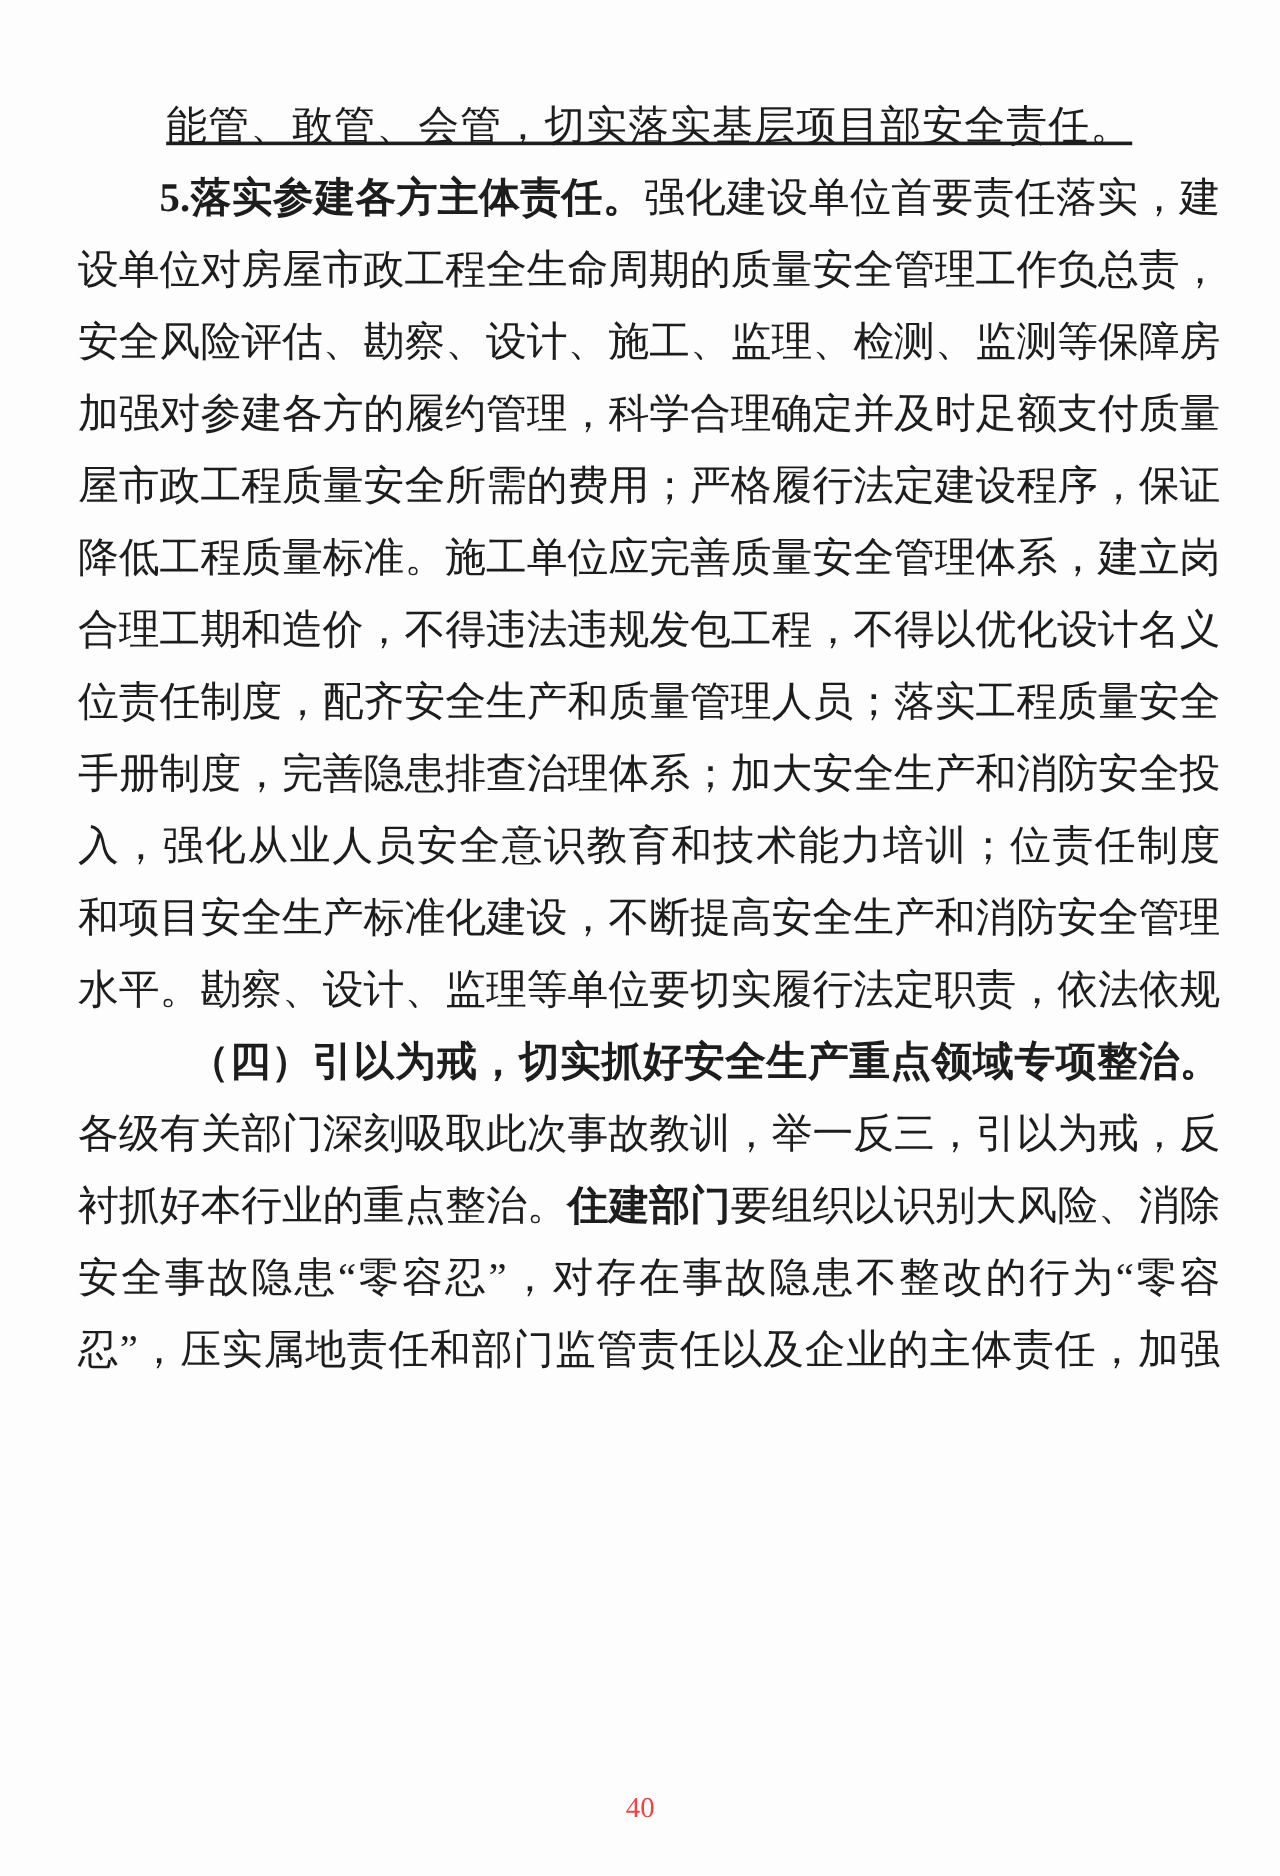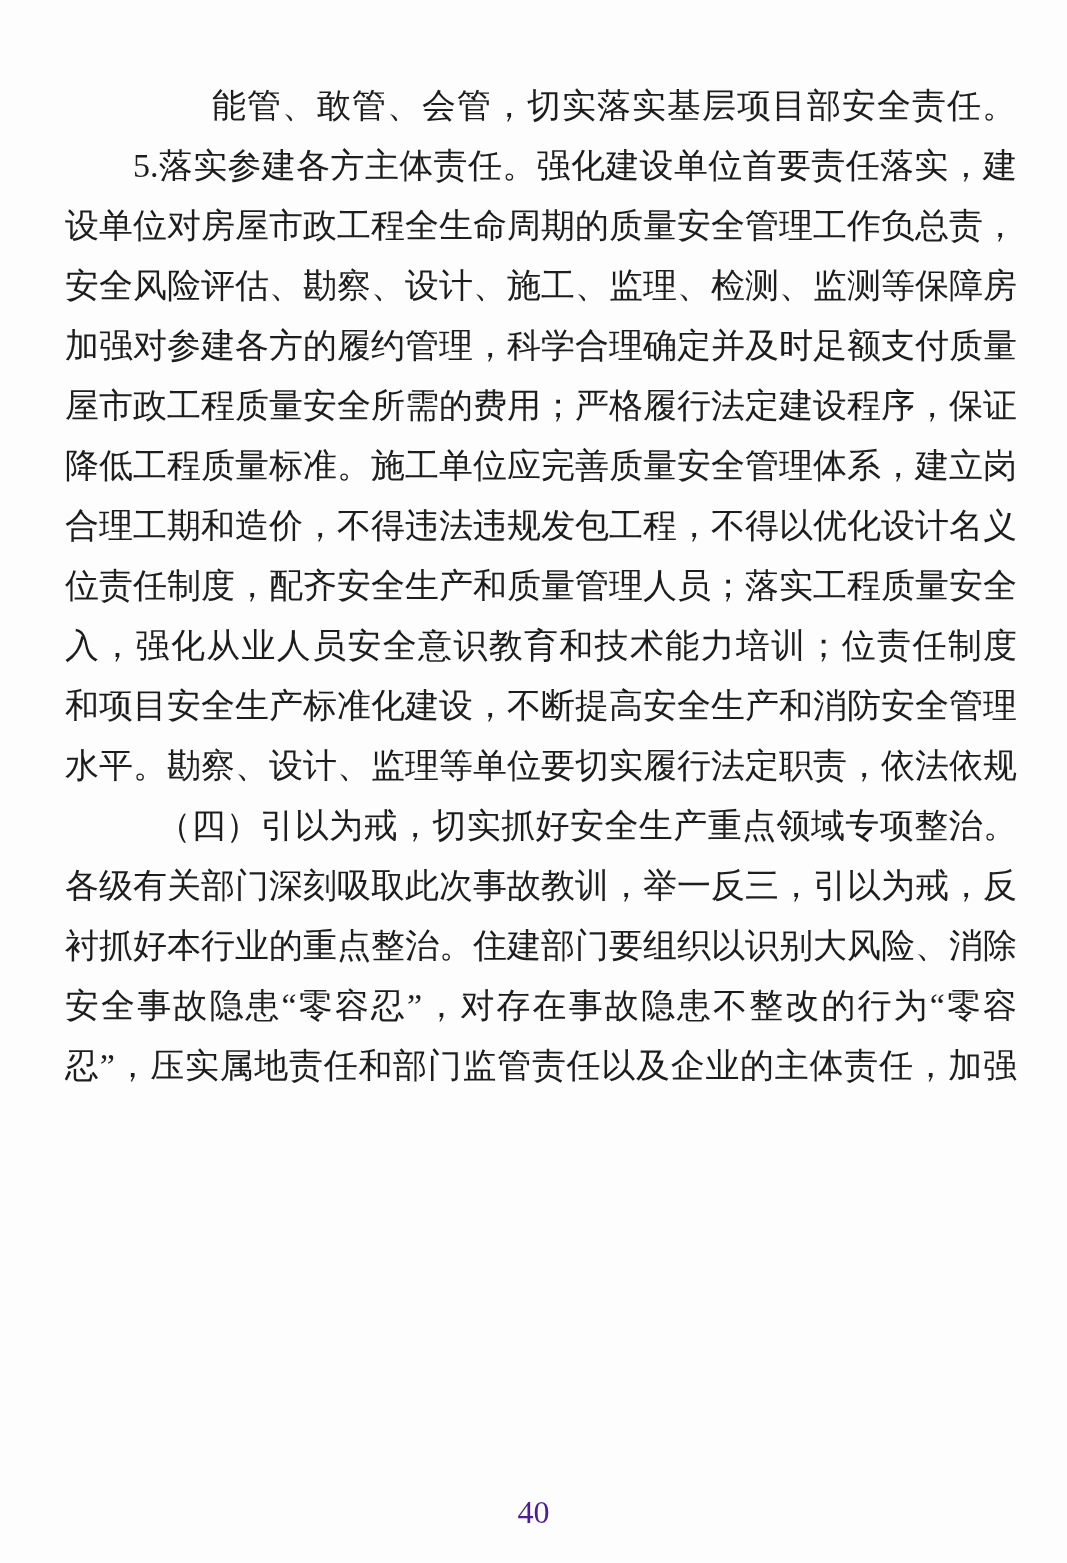--- a/index.html
+++ b/index.html
@@ -21,47 +21,49 @@
     line-height:60px;
     font-size:34px;
     white-space:normal;
   }
   .line.justify{
     text-align:justify;
     text-align-last:justify;
     text-justify:inter-character;
   }
   .line.plain{
-    text-align:right;
+    text-align:center;
     letter-spacing:1px;
+    text-decoration:underline;
   }
-  .seg-bold{font-weight:400;margin-top:20px;}
+  .seg-bold{font-weight:700;margin-top:20px;}
   .page-number{
     position:absolute;
     left:0;top:1494px;
     width:100%;
     text-align:center;
-    font-size:32px;
-    color:#4c1d95;
+    font-size:24px;
+    color:#ef4444;
   }
 </style>
 </head>
 <body>
 
 <div class="page">
   <div class="textblock">
       <div class="line plain"><span class="seg-normal">能管、敢管、会管，切实落实基层项目部安全责任。</span></div>
       <div class="line justify" style="padding-left: 68px;"><span class="seg-bold">5.落实参建各方主体责任。</span><span class="seg-normal">强化建设单位首要责任落实，建</span></div>
       <div class="line justify"><span class="seg-normal">设单位对房屋市政工程全生命周期的质量安全管理工作负总责，</span></div>
       <div class="line justify"><span class="seg-normal">安全风险评估、勘察、设计、施工、监理、检测、监测等保障房</span></div>
       <div class="line justify"><span class="seg-normal">加强对参建各方的履约管理，科学合理确定并及时足额支付质量</span></div>
       <div class="line justify"><span class="seg-normal">屋市政工程质量安全所需的费用；严格履行法定建设程序，保证</span></div>
       <div class="line justify"><span class="seg-normal">降低工程质量标准。施工单位应完善质量安全管理体系，建立岗</span></div>
       <div class="line justify"><span class="seg-normal">合理工期和造价，不得违法违规发包工程，不得以优化设计名义</span></div>
       <div class="line justify"><span class="seg-normal">位责任制度，配齐安全生产和质量管理人员；落实工程质量安全</span></div>
+      <div class="line justify"><span class="seg-normal">手册制度，完善隐患排查治理体系；加大安全生产和消防安全投</span></div>
       <div class="line justify"><span class="seg-normal">入，强化从业人员安全意识教育和技术能力培训；位责任制度</span></div>
       <div class="line justify"><span class="seg-normal">和项目安全生产标准化建设，不断提高安全生产和消防安全管理</span></div>
       <div class="line justify"><span class="seg-normal">水平。勘察、设计、监理等单位要切实履行法定职责，依法依规</span></div>
       <div class="line justify" style="padding-left: 92px;"><span class="seg-bold">（四）引以为戒，切实抓好安全生产重点领域专项整治。</span></div>
       <div class="line justify"><span class="seg-normal">各级有关部门深刻吸取此次事故教训，举一反三，引以为戒，反</span></div>
       <div class="line justify"><span class="seg-normal">衬抓好本行业的重点整治。</span><span class="seg-bold">住建部门</span><span class="seg-normal">要组织以识别大风险、消除</span></div>
       <div class="line justify"><span class="seg-normal">安全事故隐患“零容忍”，对存在事故隐患不整改的行为“零容</span></div>
       <div class="line justify"><span class="seg-normal">忍”，压实属地责任和部门监管责任以及企业的主体责任，加强</span></div>
     </div>
   <div class="page-number">40</div>

